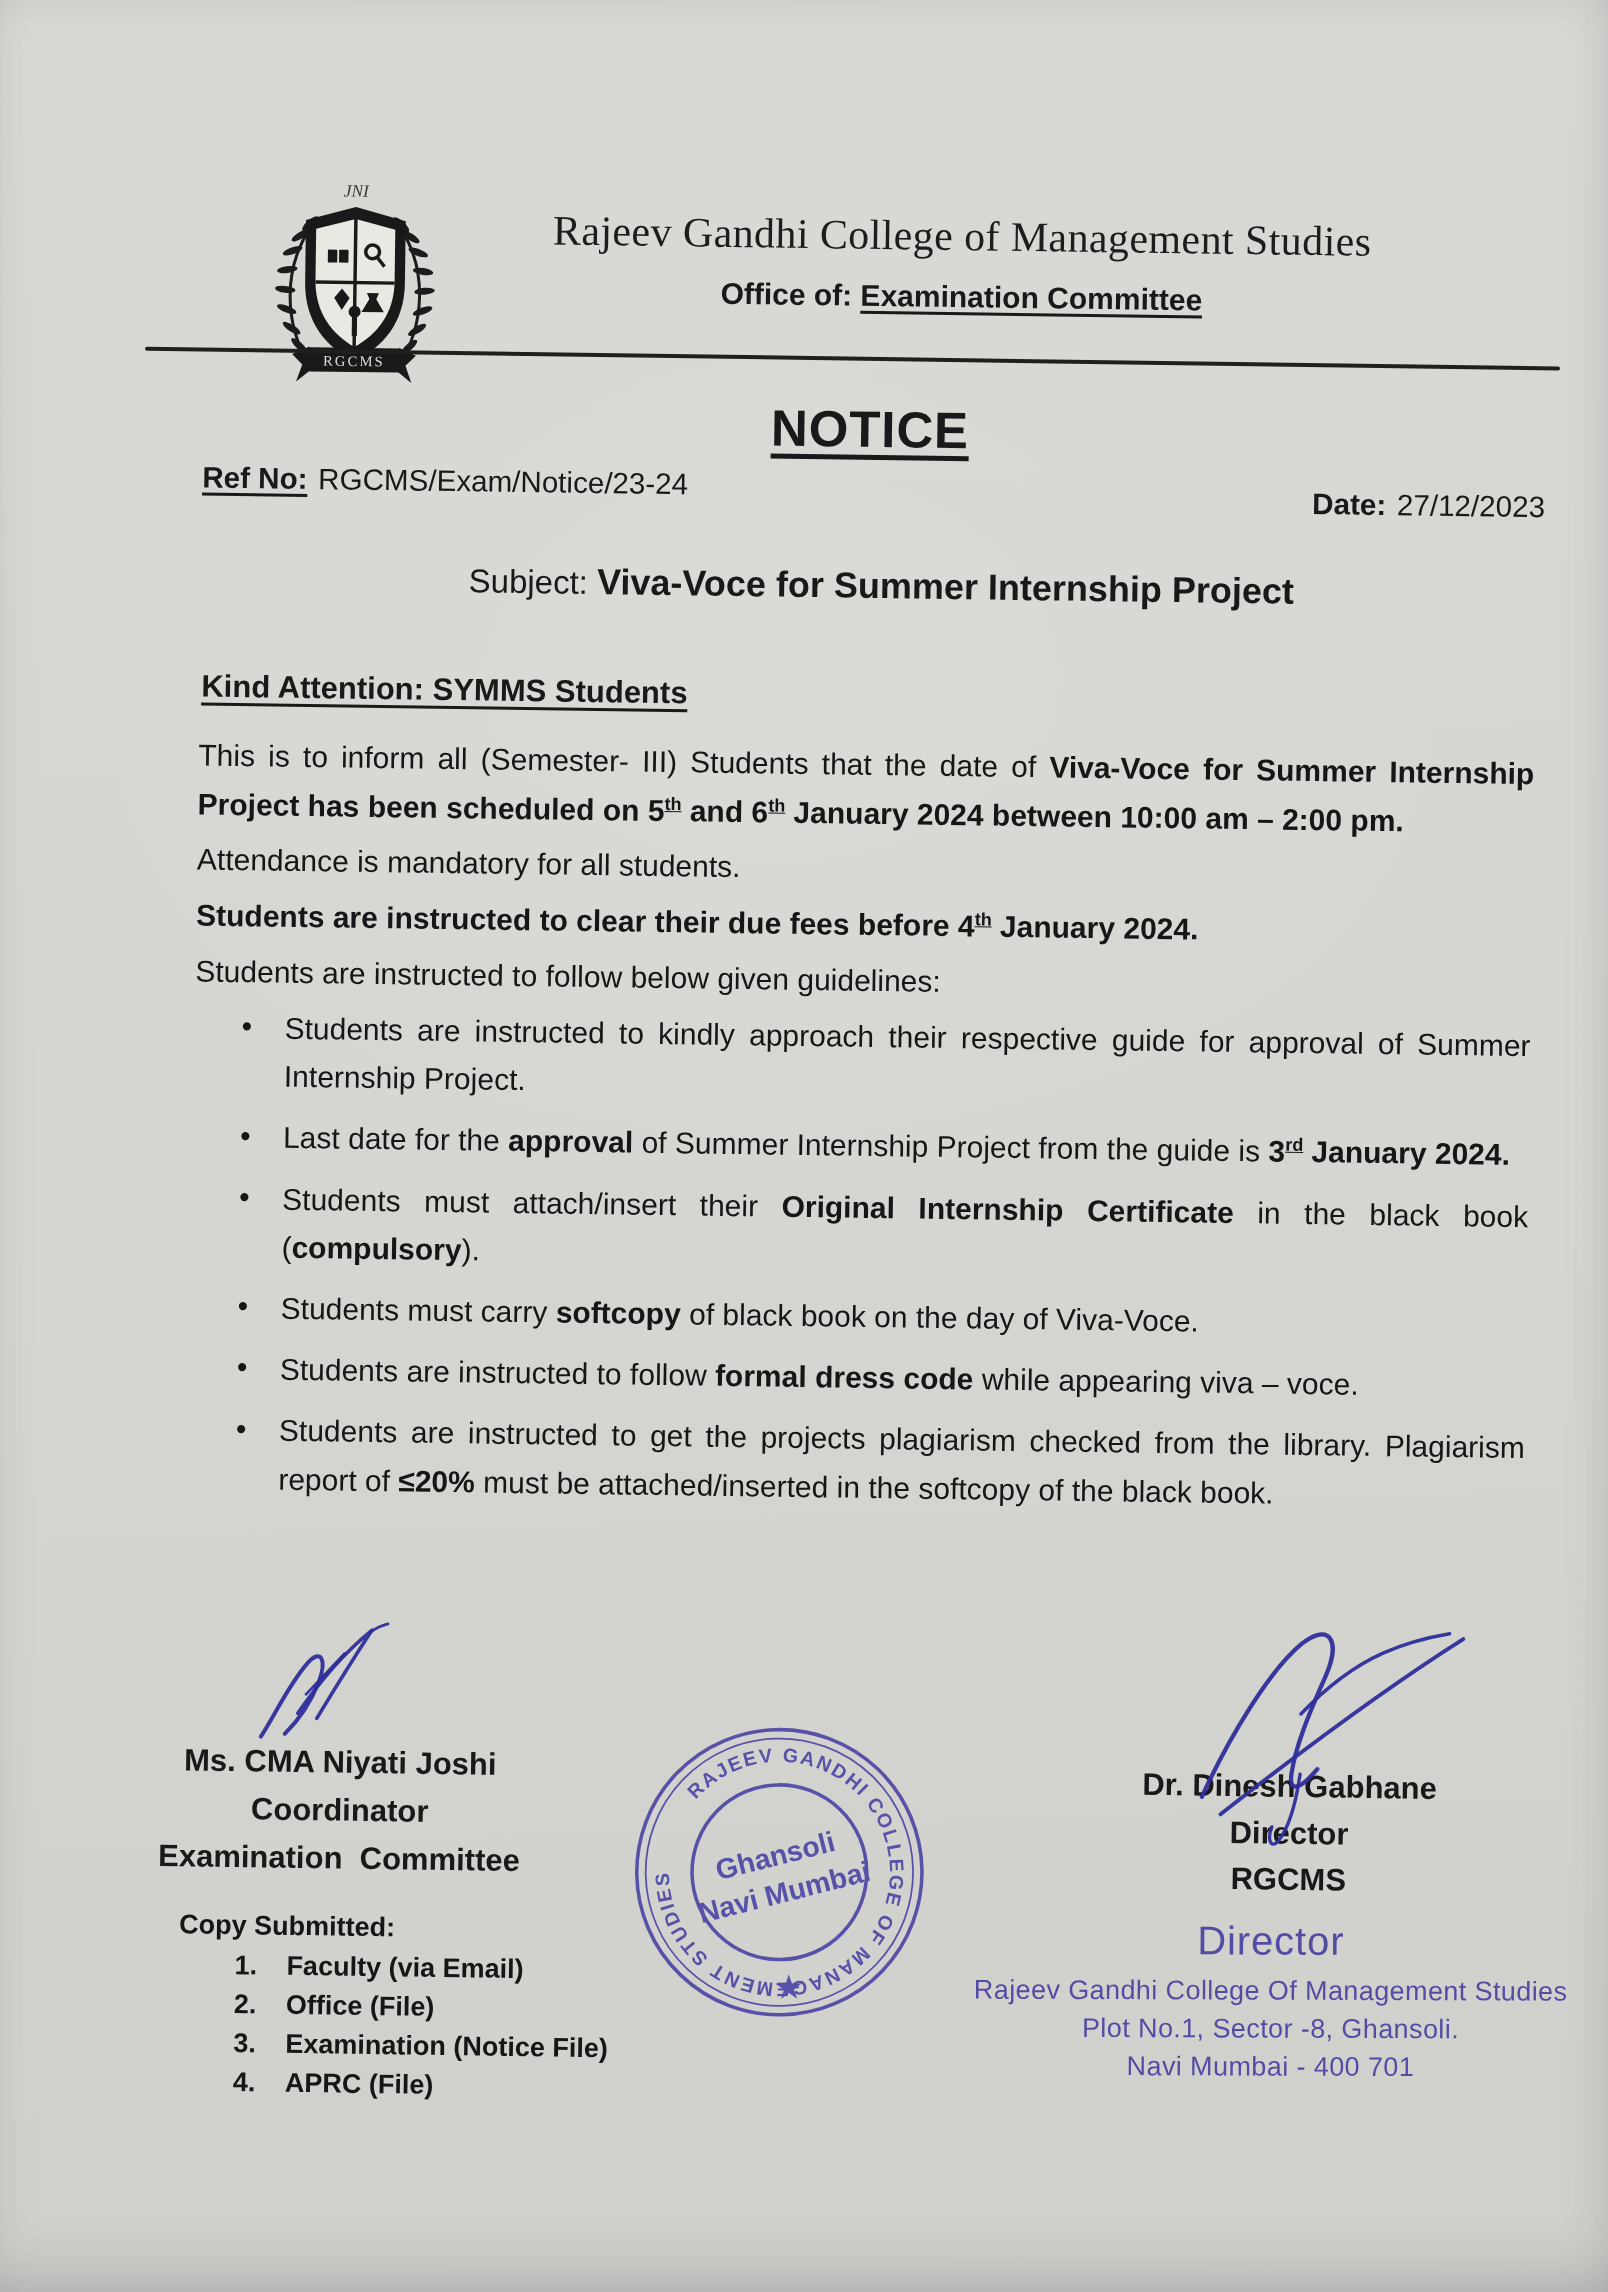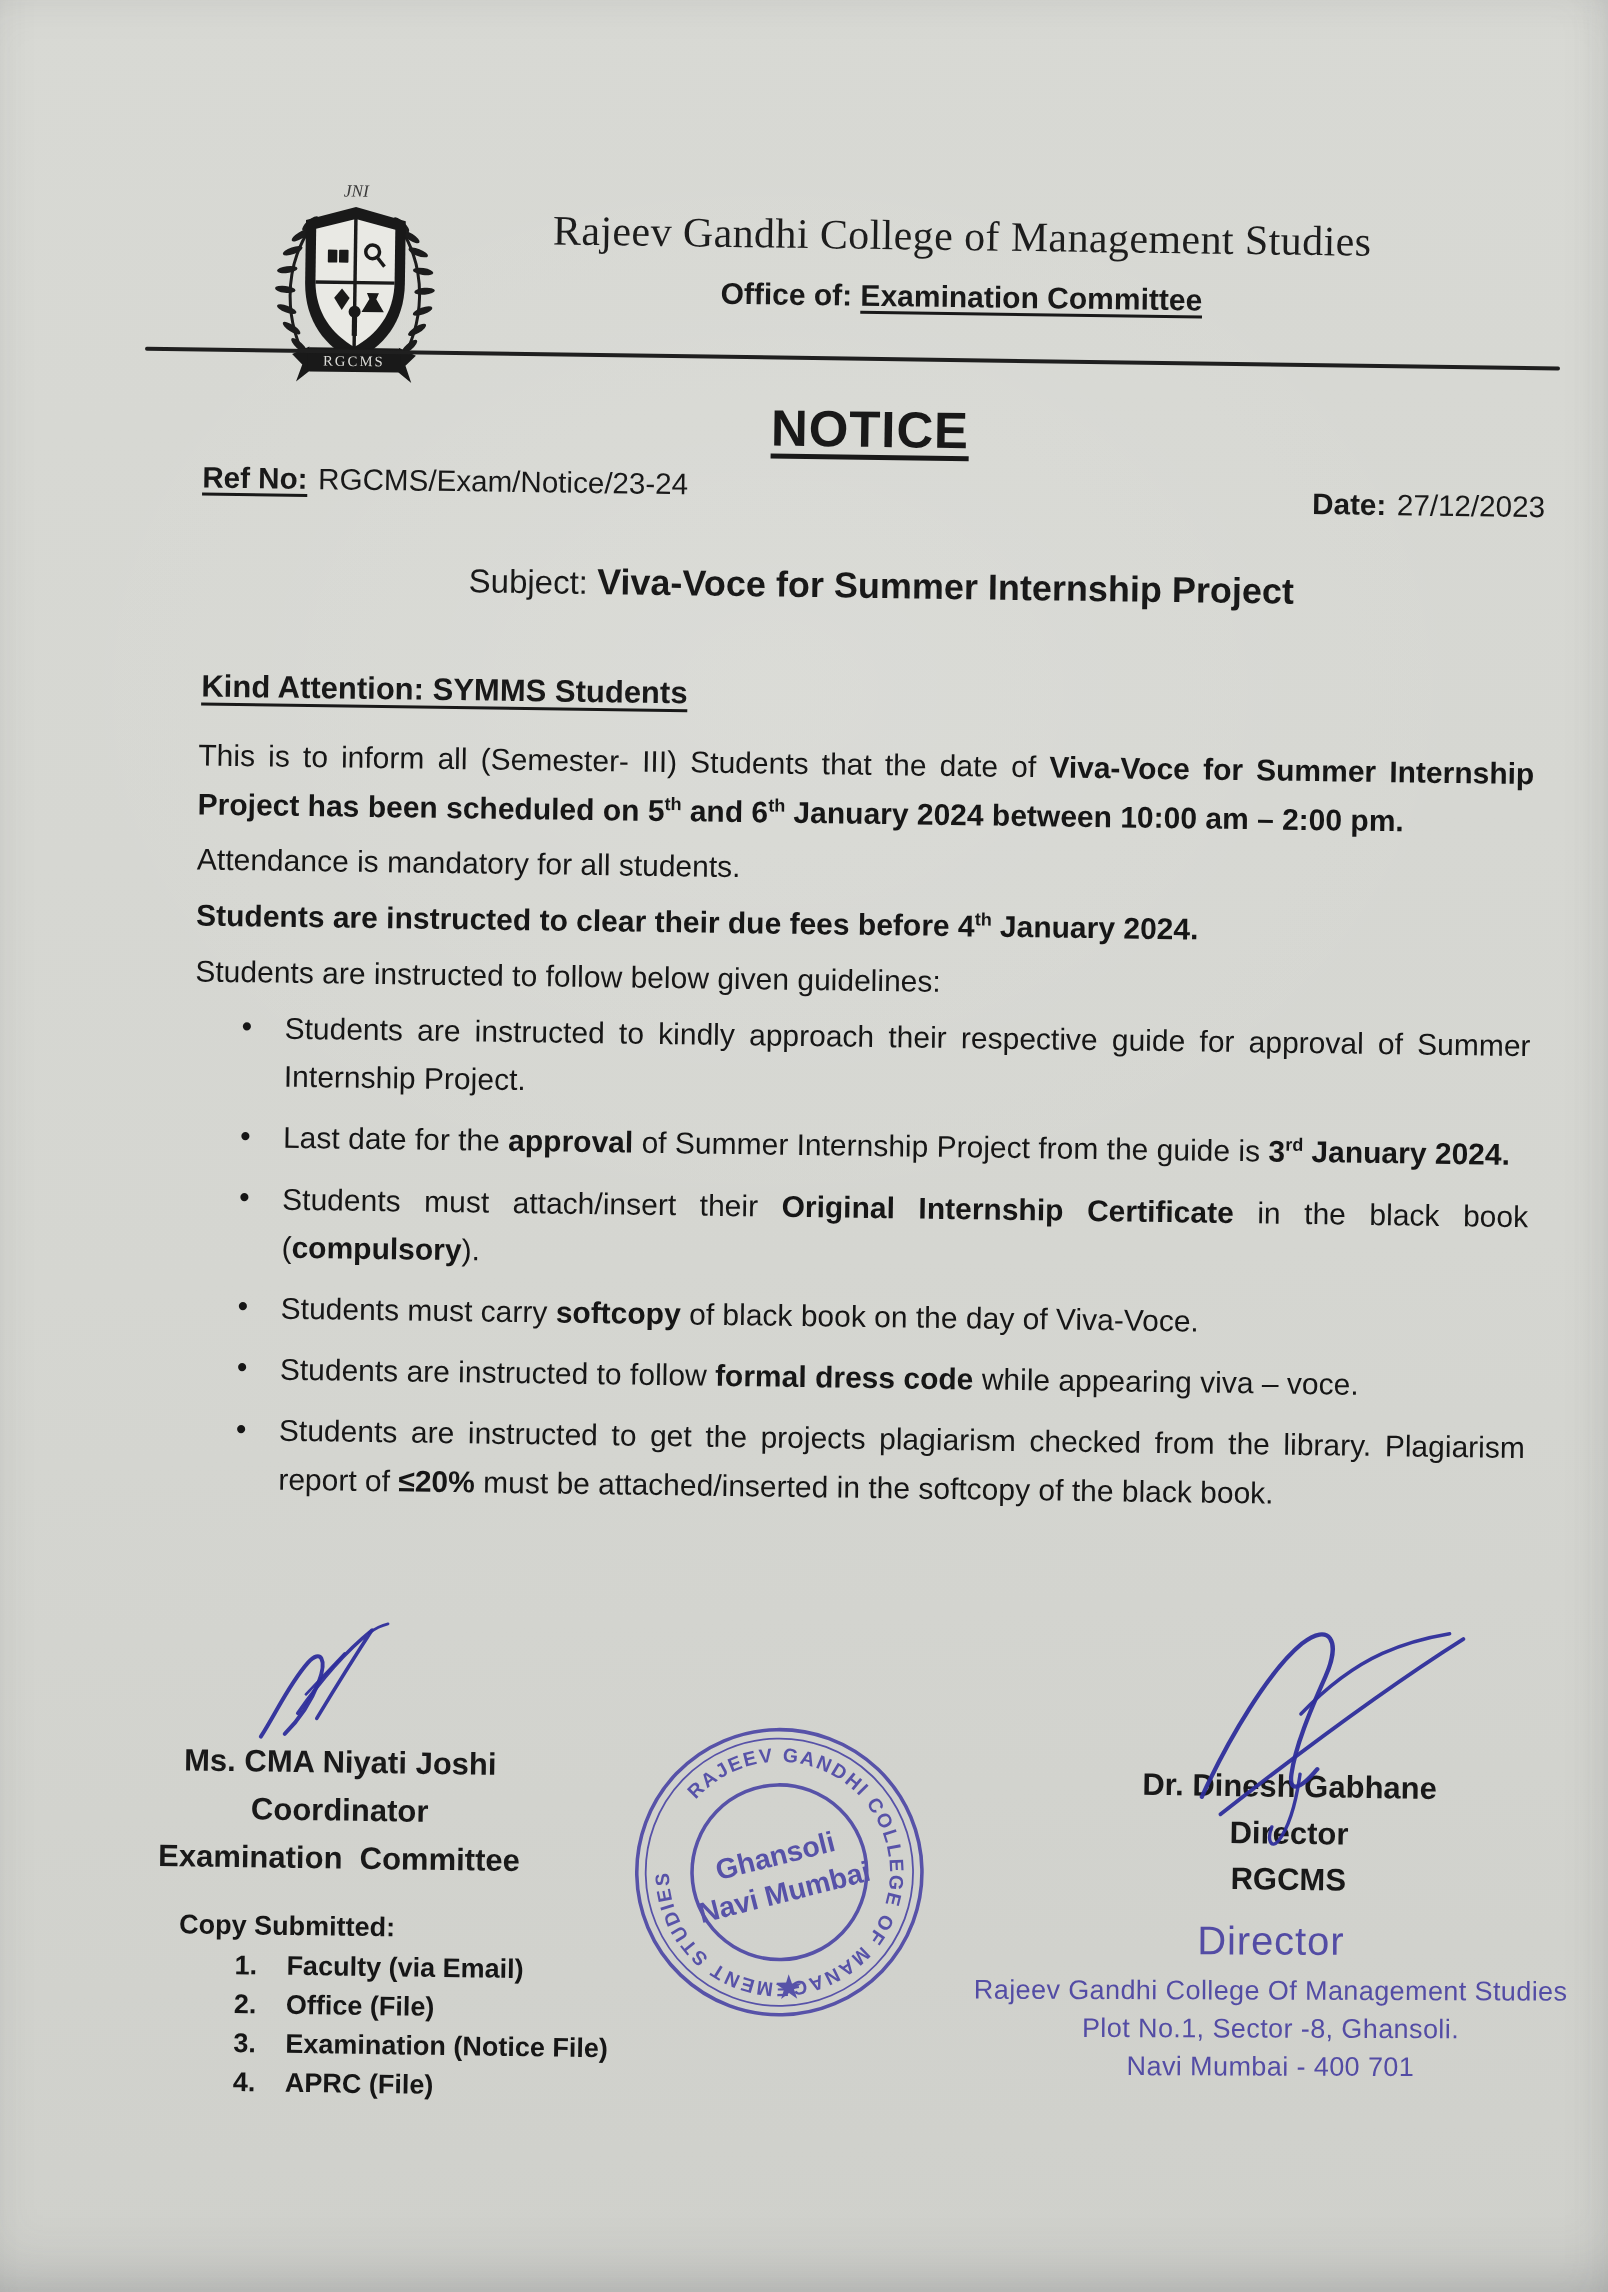--- a/index.html
+++ b/index.html
@@ -14,21 +14,21 @@
       radial-gradient(1075px 806px at 48% 30%, rgba(255,255,255,.10), rgba(255,255,255,0) 70%),
       linear-gradient(178deg,#d8d9d4 0%,#d5d6d1 55%,#cfd0cb 100%);
     color:#191919;
   }
   .vignette{position:absolute;inset:0;pointer-events:none;
     box-shadow:inset 0 -41px 63px -32px rgba(70,72,82,.28), inset 0 23px 54px -36px rgba(110,112,118,.18),
                inset -27px 0 63px -45px rgba(90,92,100,.18);}
   #tilt{position:absolute;inset:0;transform:rotate(0.8deg);transform-origin:50% 50%;}
   .abs{position:absolute;}
   .b{font-weight:700;}
-  sup{font-size:60%;vertical-align:super;line-height:0;font-weight:inherit;}
+  sup{font-size:60%;vertical-align:super;line-height:0;font-weight:inherit;text-decoration:underline;}
 
   
   .logo{left:257px;top:182px;width:172px;height:219px;}
   .head-text{left:421px;top:210px;width:1057px;text-align:center;}
   .college{font-family:"Liberation Serif",serif;font-size:42px;letter-spacing:0.4px;color:#1d1d1d;}
   .office{margin-top:19.7px;font-size:30px;font-weight:700;}
   .office .u{text-decoration:underline;text-decoration-thickness:2.7px;text-underline-offset:5.4px;}
   .rule{left:134px;top:356px;width:1415px;height:3.6px;background:#1f1f1f;border-radius:1.8px;}
 
   

